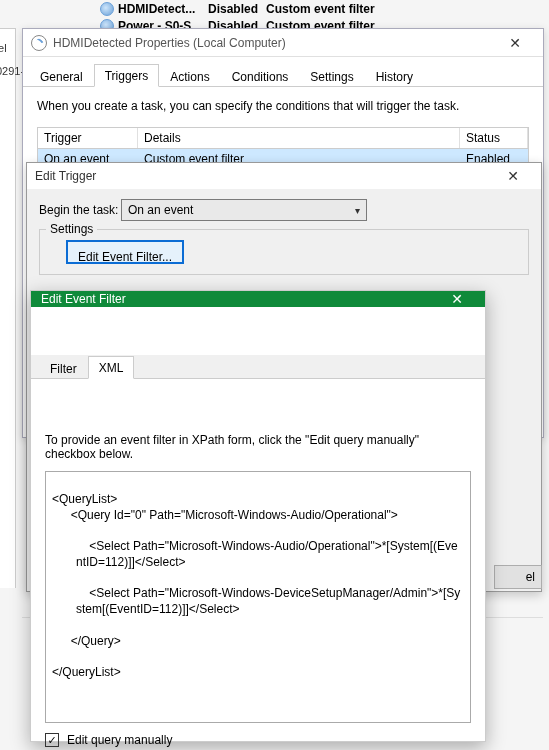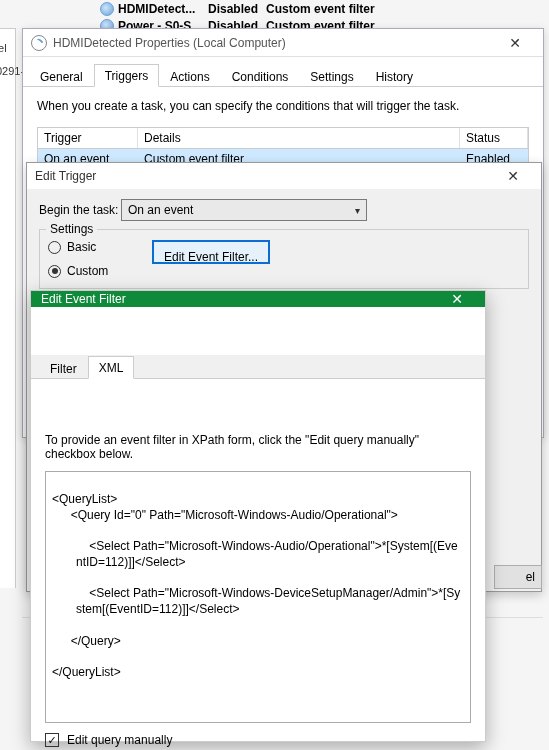--- a/index.html
+++ b/index.html
@@ -135,30 +135,20 @@
   <div class="et-body">
     <div class="et-row">
       <label>Begin the task:</label>
       <div class="combo">
         <span>On an event</span>
         <span class="arrow">▾</span>
       </div>
     </div>
     <div class="fieldset">
       <legend>Settings</legend>
-      <div class="radio-col">
-        <div class="radio">
-          <span class="dot"></span>
-          <span>Basic</span>
-        </div>
-        <div class="radio">
-          <span class="dot inner"></span>
-          <span>Custom</span>
-        </div>
-      </div>
       <button class="editfilter-btn">Edit Event Filter...</button>
       <div style="clear:both"></div>
     </div>
   </div>
 </div>
 
 <div class="frag-btn">el</div>
 <div class="bottom-line"></div>
 
 <div class="eef">

